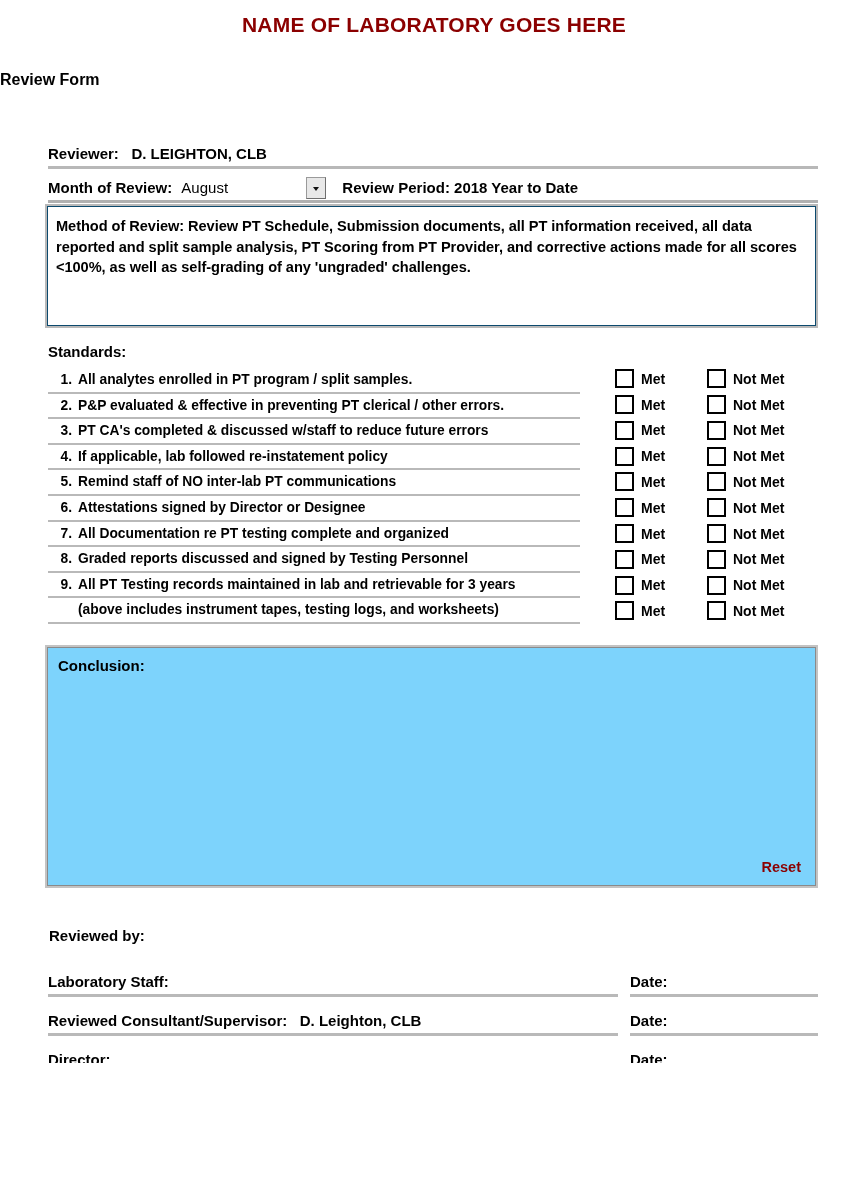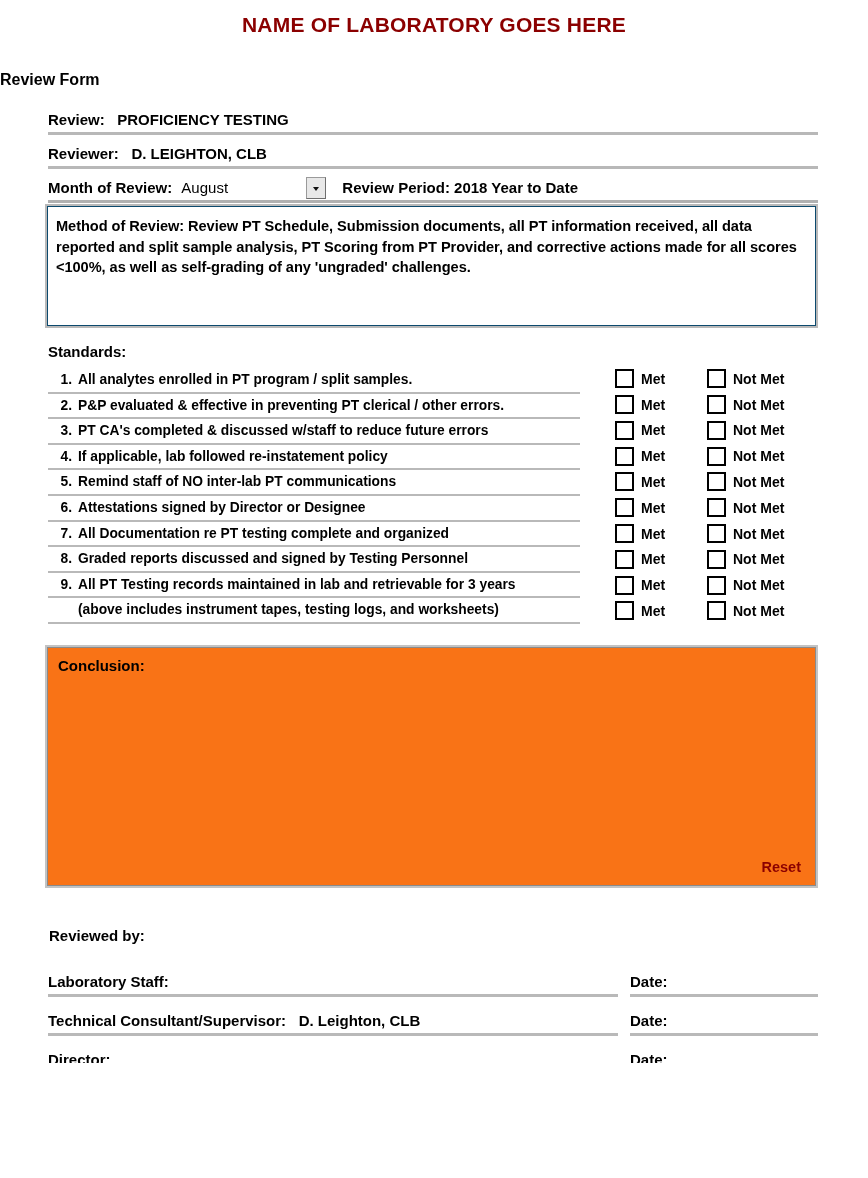--- a/index.html
+++ b/index.html
@@ -203,21 +203,21 @@
 
   
   #conclusion-box {
     position: absolute;
     left: 45px;
     top: 645px;
     width: 773px;
     height: 243px;
     box-sizing: border-box;
     border: 2px solid #c3c3c3;
-    background: #f97316;
+    background: #7dd3fc;
   }
   #conclusion-box .inner {
     position: relative;
     width: 100%;
     height: 100%;
     box-sizing: border-box;
     border: 1px solid #8a8a8a;
     padding: 9px 10px;
   }
   #conclusion-label {
@@ -286,25 +286,20 @@
   }
 </style>
 </head>
 <body>
 
 <div id="page">
 
   <div class="lab-title">NAME OF LABORATORY GOES HERE</div>
   <div class="qa-line2">Review Form</div>
 
-  <div class="field-row" id="row-review">
-    <span class="fld-label">Review:</span>
-    <span>&nbsp;</span>
-    <span class="fld-value">PROFICIENCY TESTING</span>
-  </div>
 
   <div class="field-row" id="row-reviewer">
     <span class="fld-label">Reviewer:</span>
     <span>&nbsp;</span>
     <span class="fld-value">D. LEIGHTON, CLB</span>
   </div>
 
   <div class="field-row" id="row-month">
     <span class="fld-label">Month of Review:</span>
     <span class="month-value">August</span><span class="dd-button"><span class="arrow"></span></span><span class="period-text">Review Period: 2018 Year to Date</span>
@@ -409,21 +404,21 @@
     <span>&nbsp;</span>
     <span class="sig-value"></span>
   </div>
   <div class="date-row" id="date-1">
     <span>Date:</span>
     <span>&nbsp;</span>
     <span class="sig-value"></span>
   </div>
 
   <div class="sig-row" id="sig-2">
-    <span>Technical Consultant/Supervisor:</span>
+    <span>Reviewed Consultant/Supervisor:</span>
     <span>&nbsp;</span>
     <span class="sig-value">D. Leighton, CLB</span>
   </div>
   <div class="date-row" id="date-2">
     <span>Date:</span>
     <span>&nbsp;</span>
     <span class="sig-value"></span>
   </div>
 
   <div class="sig-row" id="sig-3">

